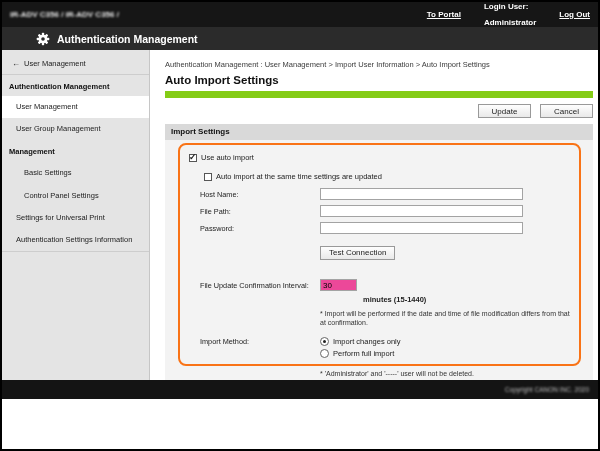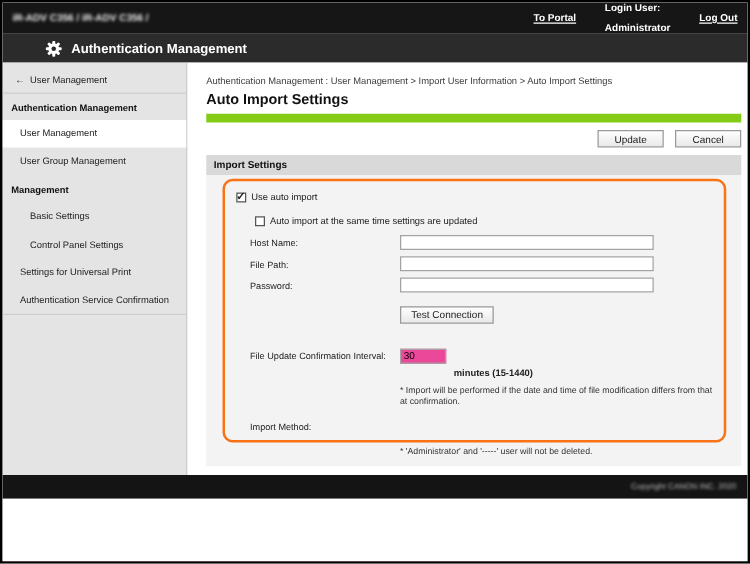--- a/index.html
+++ b/index.html
@@ -128,21 +128,21 @@
         <span>User Management</span>
       </div>
       <div class="side-divider"></div>
       <div class="side-header">Authentication Management</div>
       <div class="side-item selected">User Management</div>
       <div class="side-item">User Group Management</div>
       <div class="side-header">Management</div>
       <div class="side-sub">Basic Settings</div>
       <div class="side-sub">Control Panel Settings</div>
       <div class="side-item">Settings for Universal Print</div>
-      <div class="side-item">Authentication Service Confirmation</div>
+      <div class="side-item">Authentication Settings Information</div>
       <div class="side-divider"></div>
     </div>
 
     <div class="main">
       <div class="breadcrumb">Authentication Management : User Management &gt; Import User Information &gt; Auto Import Settings</div>
       <div class="page-title">Auto Import Settings</div>
 
       <div class="actions">
         <div class="btn">Update</div>
         <div class="btn">Cancel</div>
@@ -182,20 +182,30 @@
 
             <div class="f-row int-row">
               <span class="f-label">File Update Confirmation Interval:</span>
               <input class="int-input" type="text" value="30" style="">
               <span class="int-unit">minutes (15-1440)</span>
             </div>
             <div class="note">* Import will be performed if the date and time of file modification differs from that at confirmation.</div>
 
             <div class="method-row">
               <span class="f-label">Import Method:</span>
+              <div class="radio-col">
+                <div class="radio-row">
+                  <span class="radio" data-state="selected"></span>
+                  <span>Import changes only</span>
+                </div>
+                <div class="radio-row">
+                  <span class="radio" data-state="unselected"></span>
+                  <span>Perform full import</span>
+                </div>
+              </div>
             </div>
           </div>
 
           <div class="note2">* 'Administrator' and '-----' user will not be deleted.</div>
         </div>
       </div>
 
       <div class="hr"></div>
 
     </div>

